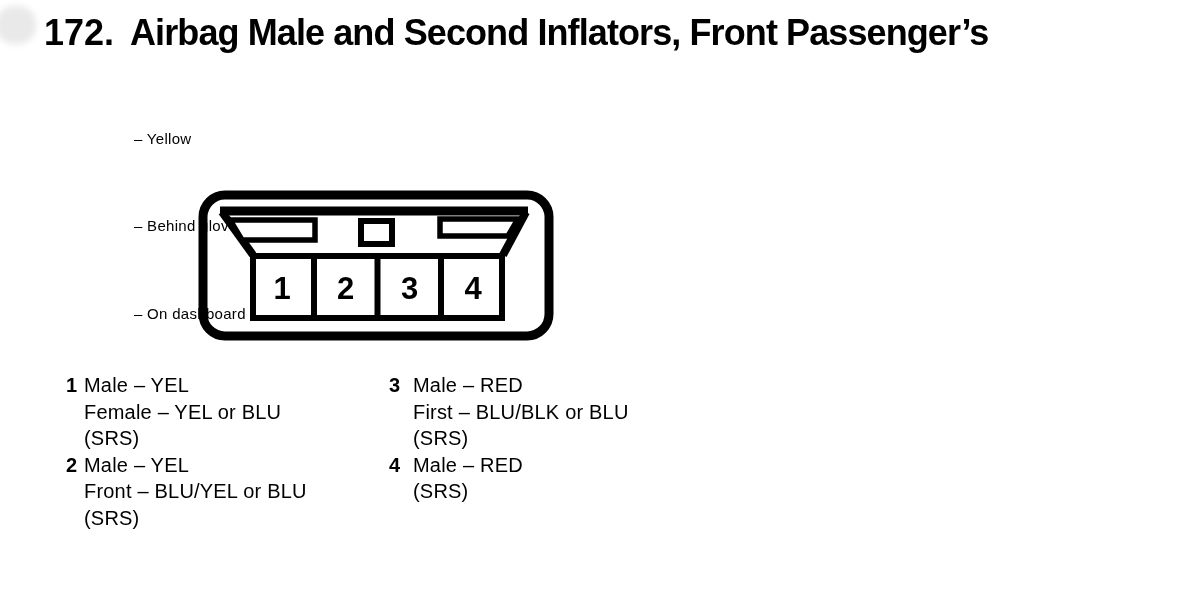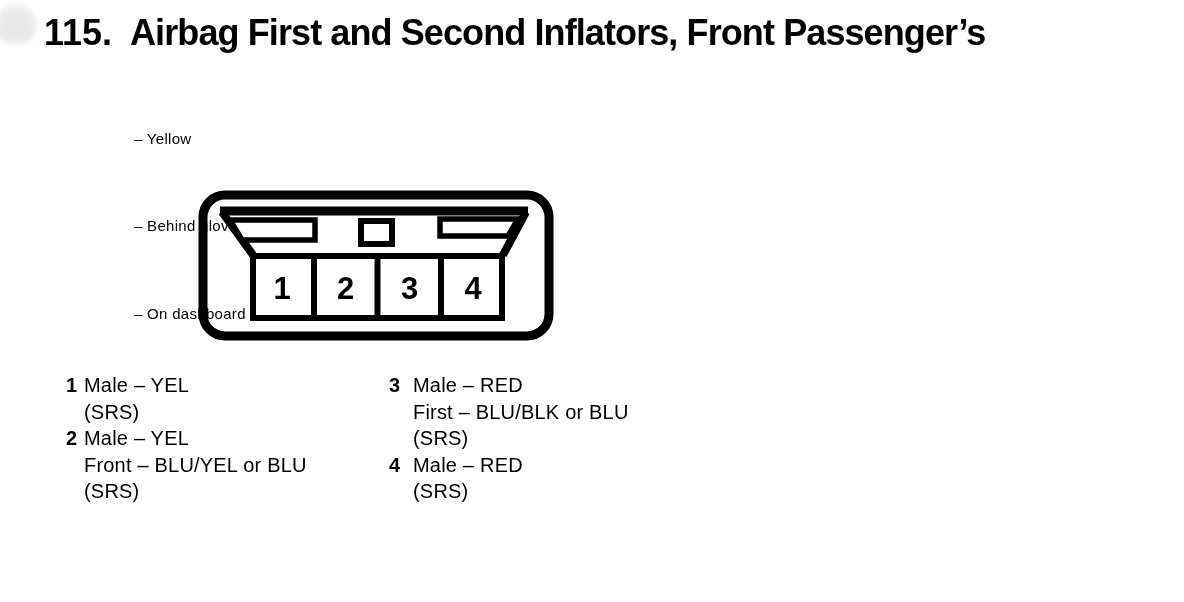--- a/index.html
+++ b/index.html
@@ -101,22 +101,22 @@
     top: 0;
     font-weight: bold;
   }
 </style>
 </head>
 <body>
 
 <div class="scan-smudge"></div>
 
 <div class="title-row">
-  <span class="title-num">115.</span>
-  <span class="title-text">Airbag First and Second Inflators, Front Passenger’s</span>
+  <span class="title-num">172.</span>
+  <span class="title-text">Airbag Male and Second Inflators, Front Passenger’s</span>
 </div>
 
 <div class="notes">
   <div>– Yellow</div>
   <div>– Behind glove box</div>
   <div>– On dashboard wire harness B</div>
 </div>
 
 <svg class="connector-svg" viewBox="0 0 358 153" xmlns="http://www.w3.org/2000/svg">
 
@@ -139,20 +139,21 @@
   <text x="85" y="110" text-anchor="middle">1</text>
   <text x="148.5" y="110" text-anchor="middle">2</text>
   <text x="212.5" y="110" text-anchor="middle">3</text>
   <text x="276" y="110" text-anchor="middle">4</text>
 </svg>
 
 <div class="legend-col col1">
   <div class="legend-entry">
     <span class="legend-pin-num">1</span>
     <div>Male – YEL</div>
+    <div>Female – YEL or BLU</div>
     <div>(SRS)</div>
   </div>
   <div class="legend-entry">
     <span class="legend-pin-num">2</span>
     <div>Male – YEL</div>
     <div>Front – BLU/YEL or BLU</div>
     <div>(SRS)</div>
   </div>
 </div>
 

